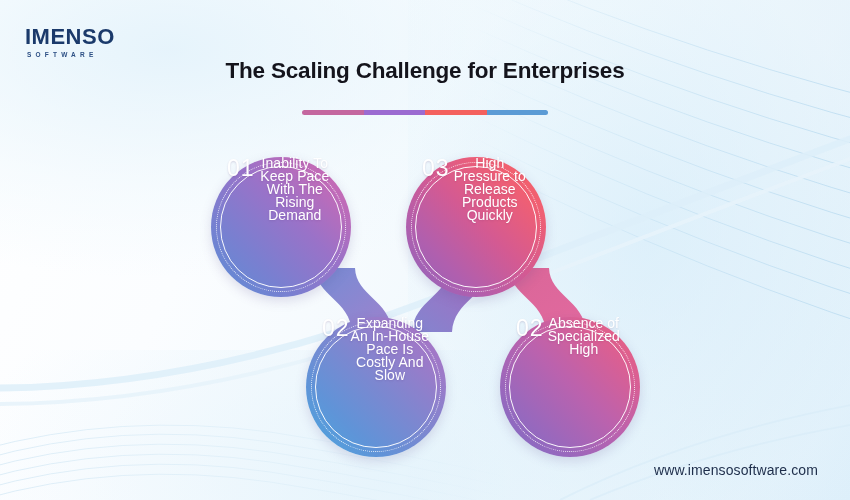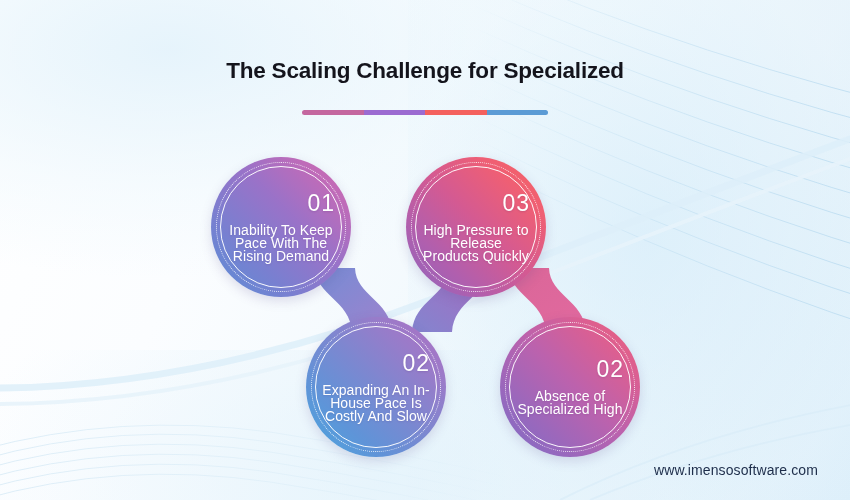--- a/index.html
+++ b/index.html
@@ -74,22 +74,22 @@
   .node .ring-dots {
     position:absolute; inset:5px; border-radius:50%;
     border:1px dotted rgba(255,255,255,.82);
   }
   .node .ring-thin {
     position:absolute; inset:9px; border-radius:50%;
     border:1.6px solid rgba(255,255,255,.95);
   }
   .node .content {
     position:absolute; inset:0;
-    display:flex; flex-direction:column;
-    align-items:flex-end; justify-content:center;
+    display:flex; flex-direction:row;
+    align-items:flex-start; justify-content:center;
     padding:0 16px; text-align:center; color:#fff;
   }
   .node .num {
     font-size:23px; font-weight:normal; line-height:1;
     letter-spacing:1px; margin-bottom:9px;
     text-shadow:0 1px 2px rgba(80,40,100,.18);
   }
   .node .label {
     font-size:14px; line-height:13px; font-weight:normal;
     letter-spacing:.05px;
@@ -165,22 +165,26 @@
         <path d="M-20,450 Q120,412 270,432 Q400,452 520,480"></path>
       </g>
 
       <g stroke="#d8ecf8" fill="none" stroke-width="2" opacity=".6">
         <path d="M560,500 Q700,430 880,400"></path>
         <path d="M590,500 Q720,445 880,420"></path>
       </g>
     </svg>
   </div>
 
-
-  <div id="title">The Scaling Challenge for Specialized</div>
+  <div id="logo">
+    <div class="mark">IMENSO</div>
+    <div class="sub">SOFTWARE</div>
+  </div>
+
+  <div id="title">The Scaling Challenge for Enterprises</div>
   <div id="rule">
     <span style="background: rgb(196, 103, 159);"></span>
     <span style="background: rgb(155, 107, 209);"></span>
     <span style="background: rgb(244, 97, 94);"></span>
     <span style="background: rgb(91, 155, 213);"></span>
   </div>
 
   <div id="diagram">
 
     <svg class="deco" viewBox="0 0 850 500" preserveAspectRatio="none">

